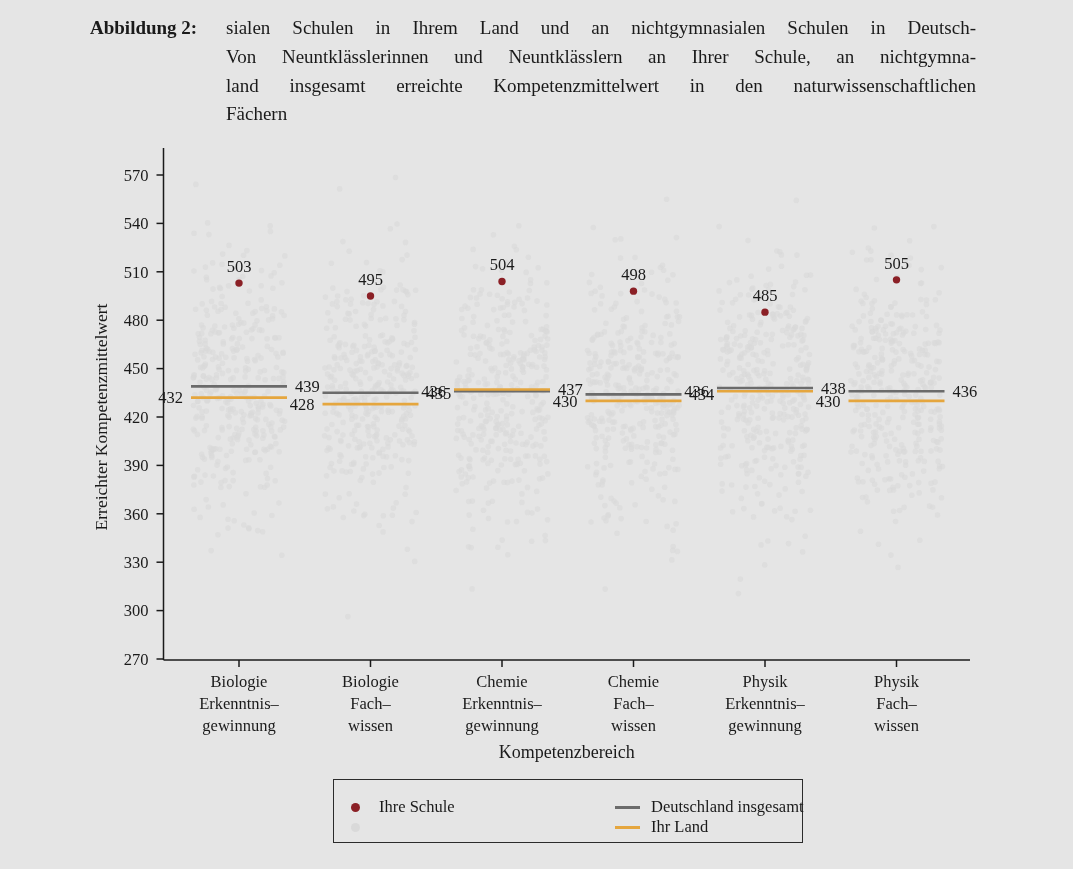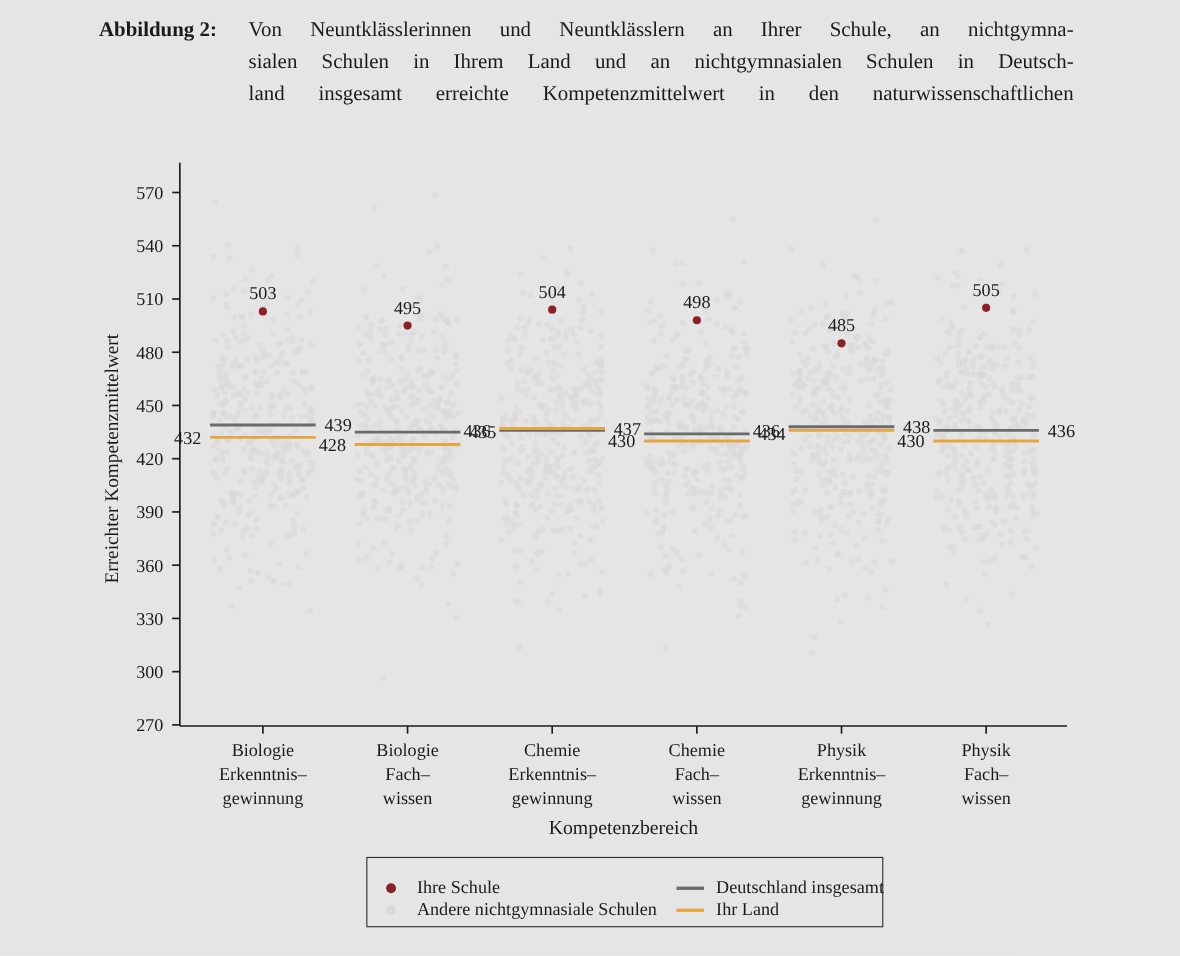--- a/index.html
+++ b/index.html
@@ -36,23 +36,24 @@
   .linem{width:25px;height:3px;}
 </style>
 </head>
 <body>
 
 <div class="page">
 
   <div class="caption">
     <div class="caption-label">Abbildung 2:</div>
     <div class="caption-body">
+      <div class="caption-line just">sialen Schulen in Ihrem Land und an nichtgymnasialen Schulen in Deutsch-</div>
       <div class="caption-line just">Von Neuntklässlerinnen und Neuntklässlern an Ihrer Schule, an nichtgymna-</div>
-      <div class="caption-line just">sialen Schulen in Ihrem Land und an nichtgymnasialen Schulen in Deutsch-</div>
       <div class="caption-line just">land insgesamt erreichte Kompetenzmittelwert in den naturwissenschaftlichen</div>
+      <div class="caption-line">Fächern</div>
     </div>
   </div>
 
   <svg id="plot" width="1073" height="869" viewBox="0 0 1073 869">
       <g>
         <g>
           <circle cx="248.9" cy="459.7" r="2.8" fill="#d9d9d9" fill-opacity="0.6"></circle>
           <circle cx="242.5" cy="347.1" r="2.8" fill="#d9d9d9" fill-opacity="0.6"></circle>
           <circle cx="248.9" cy="528.7" r="2.8" fill="#d9d9d9" fill-opacity="0.6"></circle>
           <circle cx="270.6" cy="467.2" r="2.8" fill="#d9d9d9" fill-opacity="0.6"></circle>
@@ -2322,21 +2323,20 @@
     <div class="legend-item">
       <span class="lmark">
           <span class="dotm" style="background: rgb(139, 32, 38);"></span>
         </span>
       <span>Ihre Schule</span>
     </div>
     <div class="legend-item">
       <span class="lmark">
           <span class="dotm" style="background: rgb(217, 217, 217);"></span>
         </span>
-      <span>Andere nichtgymnasiale Schulen</span>
     </div>
     <div class="legend-item">
       <span class="lmark">
           <span class="linem" style="background: rgb(107, 107, 107);"></span>
         </span>
       <span>Deutschland insgesamt</span>
     </div>
     <div class="legend-item">
       <span class="lmark">
           <span class="linem" style="background: rgb(229, 166, 62);"></span>

